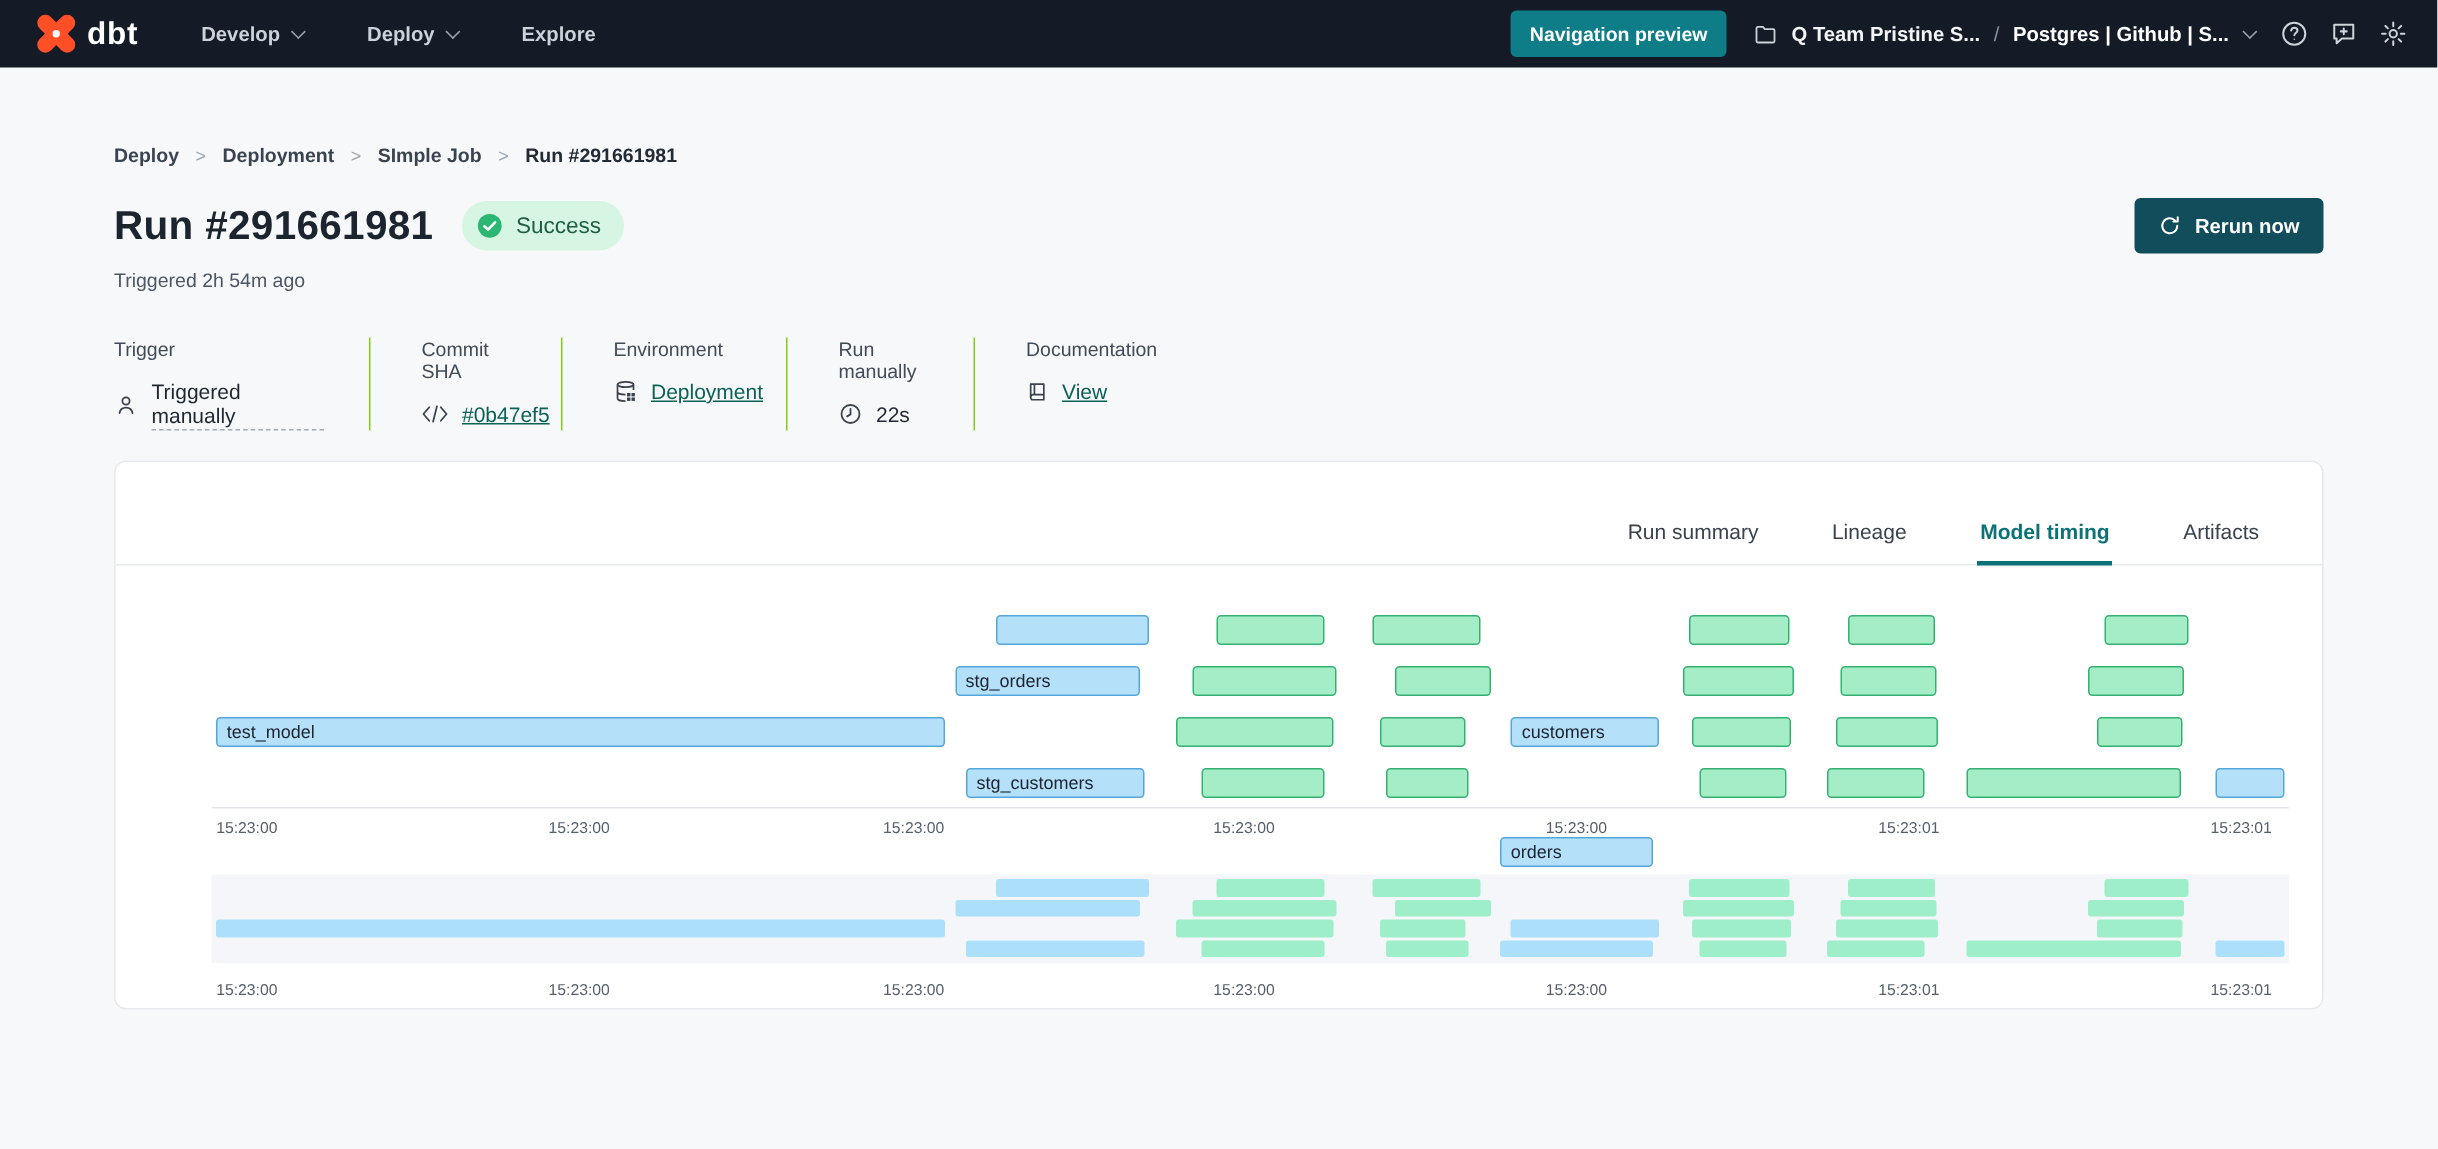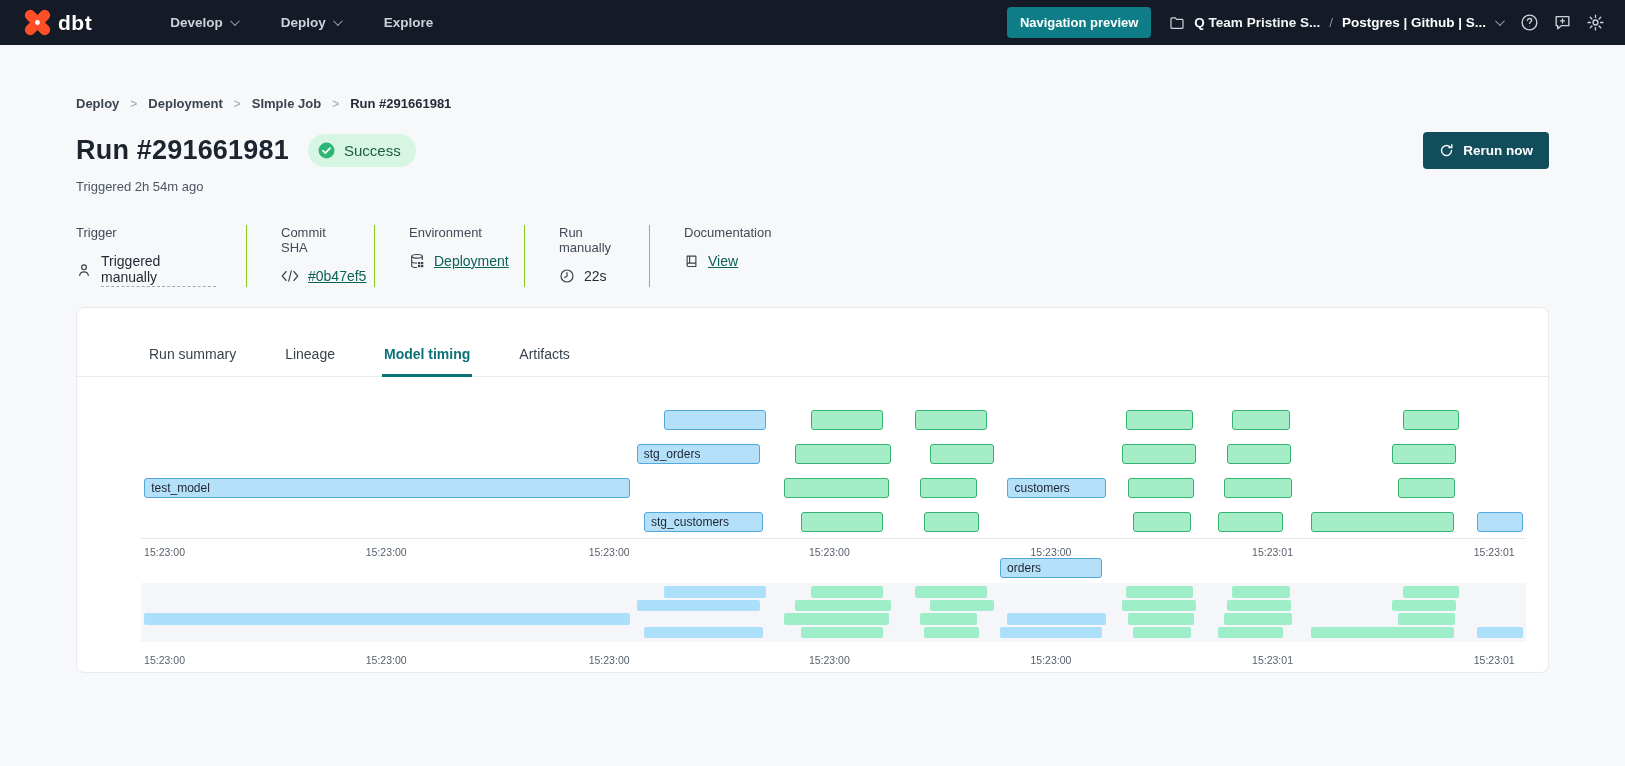--- a/index.html
+++ b/index.html
@@ -1,20 +1,20 @@
 <!DOCTYPE html>
 <html><head>
 <meta charset="utf-8">
 <style>
   * { box-sizing: border-box; margin: 0; padding: 0; }
   html,body { width:1625px; height:766px; overflow:hidden; }
   body { font-family:"Liberation Sans", sans-serif; background:#f7f8fa; color:#1f2733; }
 
   
-  .topnav { height:45px; background:#141a26; display:flex; align-items:center; padding:0 20px 0 24px;gap:36px; }
+  .topnav { height:45px; background:#141a26; display:flex; align-items:center; padding:0 20px 0 24px; }
   .brand { display:flex; align-items:center; gap:7px; }
   .brand-word { color:#fff; font-weight:700; font-size:21px; letter-spacing:.5px; }
   .nav-menus { display:flex; align-items:center; gap:44px; margin-left:42px; }
   .nav-menu { display:flex; align-items:center; gap:7px; color:#ccd2d9; font-size:13.5px; font-weight:700; cursor:pointer; }
   .chev { width:7px; height:7px; border-right:1.6px solid #9aa3ae; border-bottom:1.6px solid #9aa3ae; transform:rotate(45deg) translateY(-2px); display:inline-block; }
   .nav-right { margin-left:auto; display:flex; align-items:center; gap:18px;padding-left:34px; }
   .preview-btn { background:#0e7d87; color:#fff; font-size:13px; font-weight:700; padding:8px 13px; border-radius:4px; border:none; cursor:pointer; font-family:inherit; }
   .acct { display:flex; align-items:center; gap:9px; font-size:13.5px; }
   .acct-name { color:#f2f4f6; font-weight:700; }
   .acct-sep { color:#8892a0; }
@@ -40,21 +40,21 @@
   .meta-col + .meta-col { padding-left:34px; }
   .meta-col:last-child { border-right:none; }
   .meta-label { font-size:13px; color:#414b57; }
   .meta-value { margin-top:13px; display:flex; align-items:center; gap:9px; font-size:14px; color:#1f2733; }
   .meta-value svg { color:#39424e; flex:none; }
   .dashed-underline { border-bottom:1px dashed #a2aab4; padding-bottom:1px; }
   a.meta-link { color:#0a6157; font-weight:500; }
 
   
   .card { margin-top:20px; background:#fff; border:1px solid #e7e9ed; border-radius:8px; height:366px; }
-  .tabhead { padding:28px 40px 0 70px; border-bottom:1px solid #e7eaec; display:flex; gap:45px; }
+  .tabhead { padding:28px 40px 0 70px; border-bottom:1px solid #e7eaec; display:flex; gap:45px;justify-content:flex-end; }
   .tab { font-size:14px; color:#39424e; padding:10px 2px 12px; border-bottom:3px solid transparent; margin-bottom:-1px; cursor:pointer; }
   .tab.active { color:#0b7277; font-weight:700; border-bottom-color:#0b7277; }
 
   .plot { position:relative; margin:0 22px 0 64px; height:162px; border-bottom:1px solid #e4e7ea; }
   .bar { position:absolute; height:20px; border-radius:3px; border:1px solid; font-size:12px; line-height:18px; padding-left:6px; color:#1d2430; white-space:nowrap; overflow:hidden; }
   .bar.blue  { background:#b5e0fa; border-color:#53a7da; }
   .bar.green { background:#a4edc7; border-color:#35b171; }
 
   .axis { position:relative; margin:0 22px 0 64px; height:24px; font-size:10.5px; color:#555f6b; }
   .tick { position:absolute; top:7px; transform:translateX(-50%); white-space:nowrap; }

